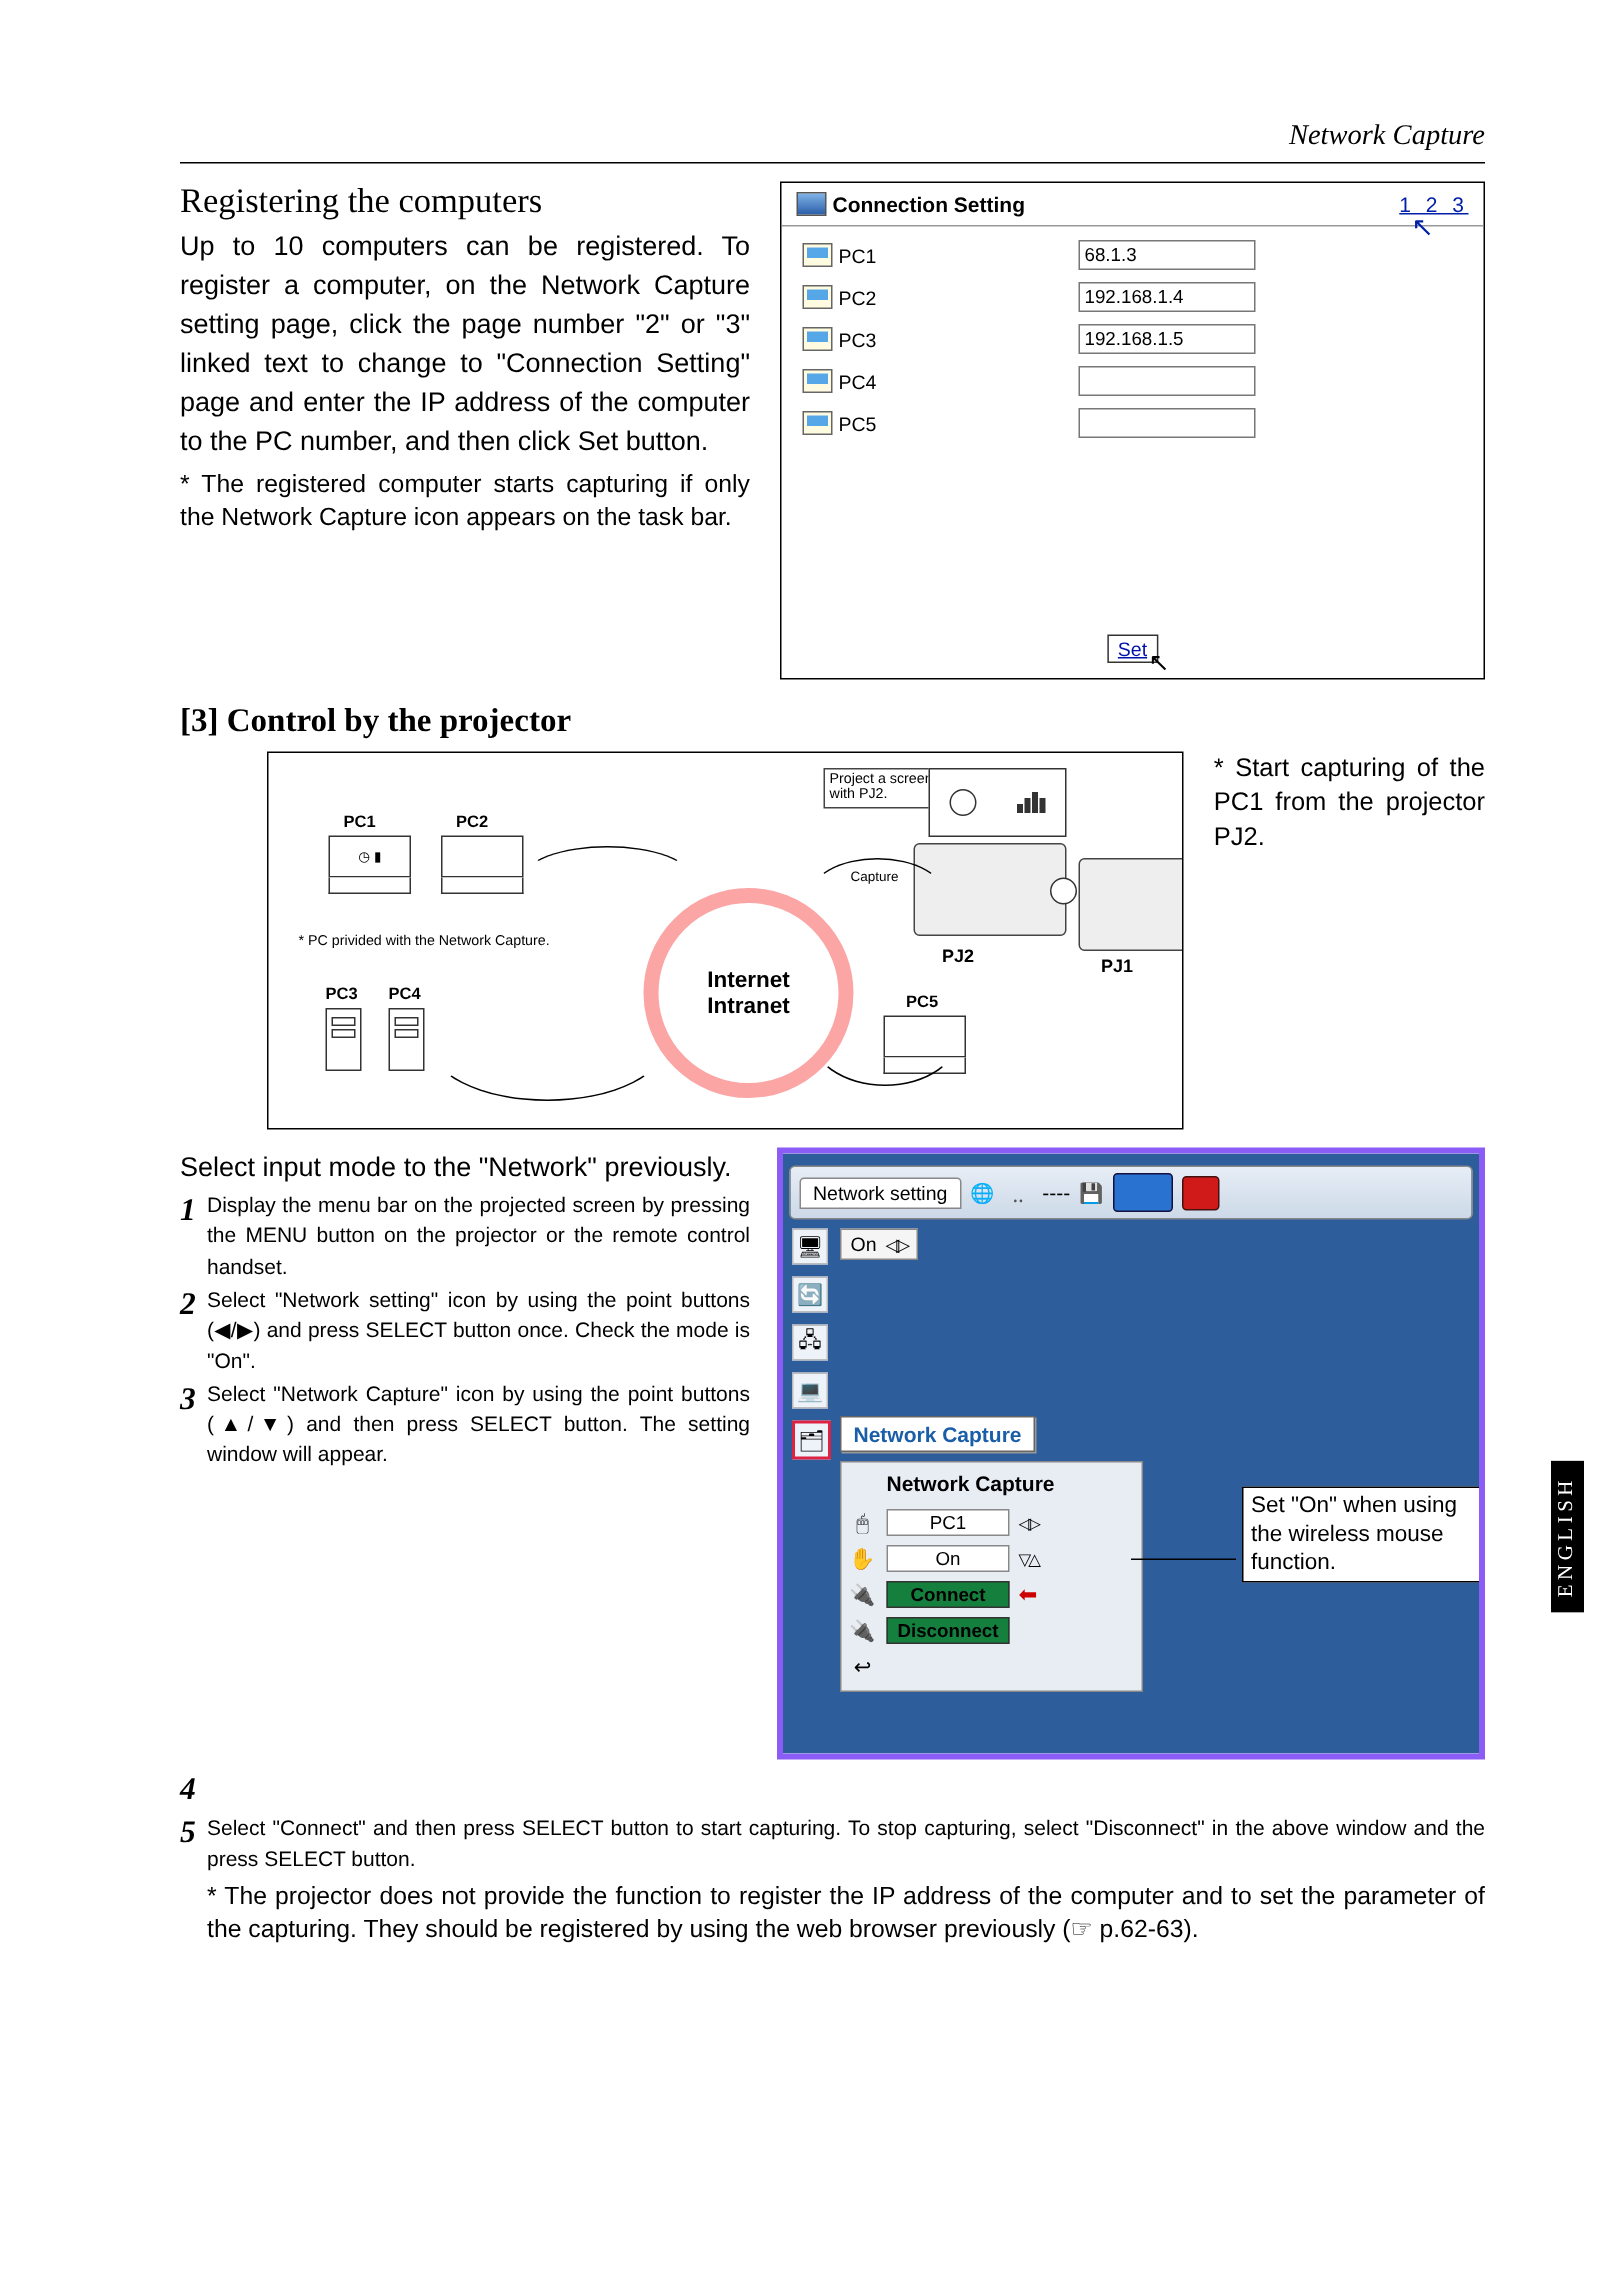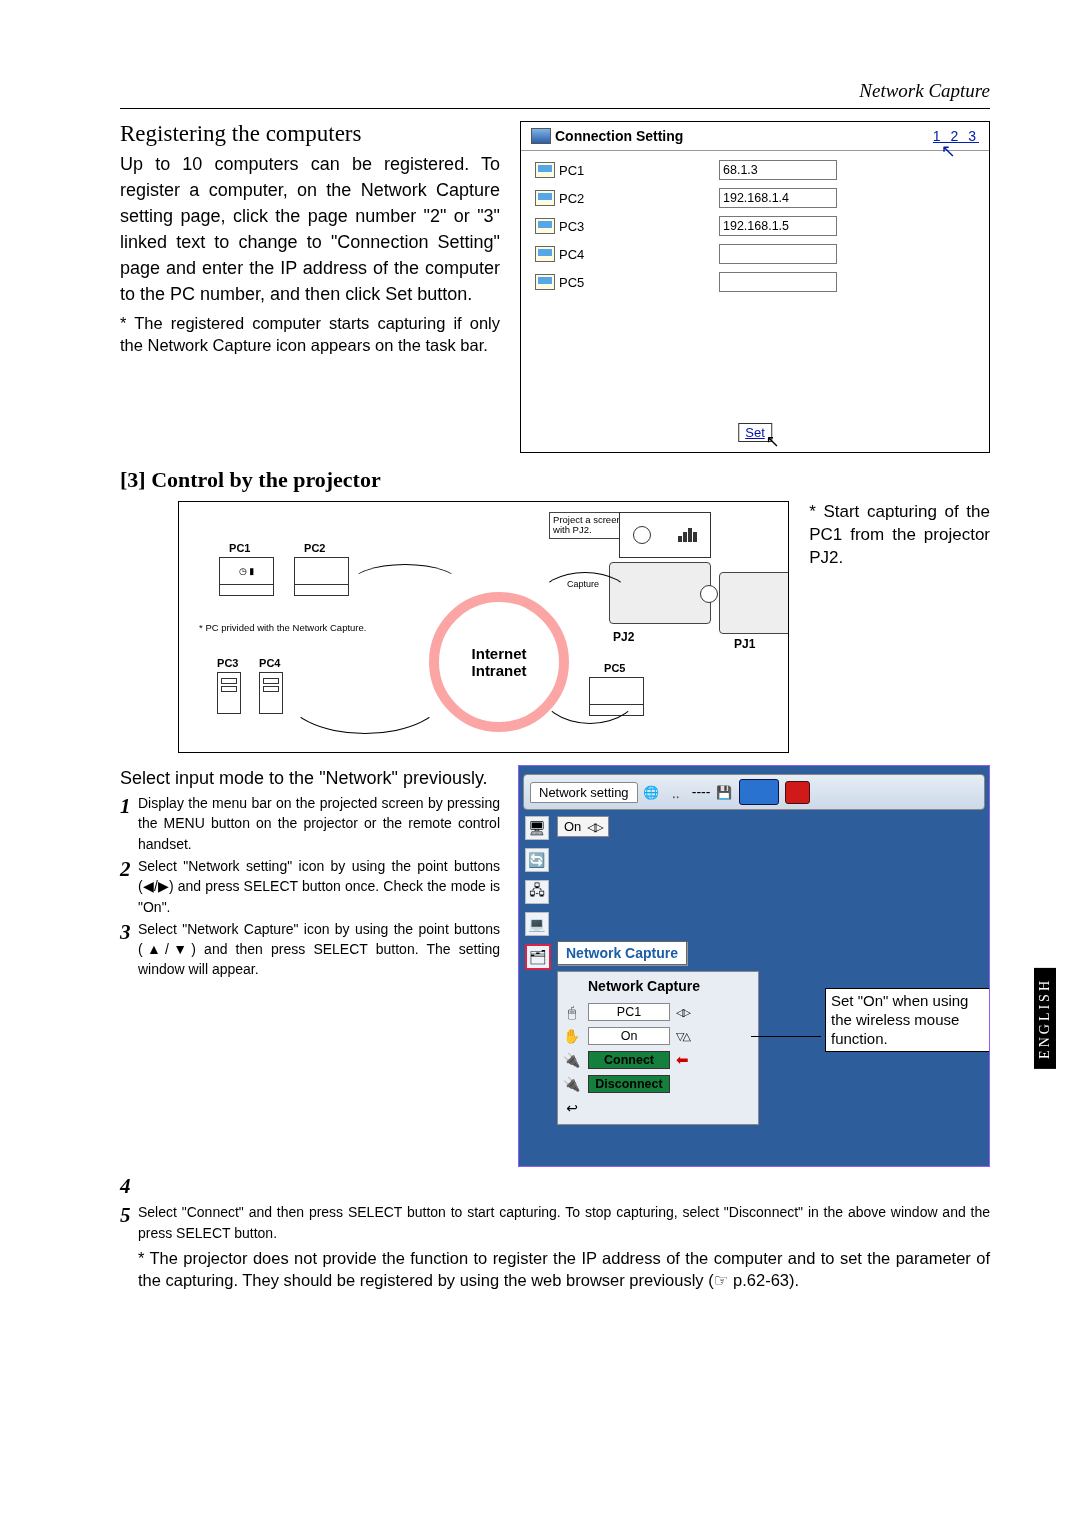--- a/index.html
+++ b/index.html
@@ -228,21 +228,21 @@
 
   
   .menu-row {
     display: flex; gap: 18px;
   }
   .menu-left {
     width: 380px;
   }
   .menu-shot {
     flex: 1;
-    border: 1px solid #8b5cf6;
+    border: 4px solid #8b5cf6;
     position: relative;
     height: 400px;
     overflow: hidden;
     font-size: 14px;
   }
   .menu-bg {
     position:absolute; inset:0;
     background: #2d5d9a;
   }
   .menu-tabbar {
@@ -426,21 +426,21 @@
             <i></i>
             <i></i>
             <i></i>
             <i></i>
           </span>
        </div>
        <div class="proj pj2">
           <span class="lens"></span>
         </div>
        <div class="proj pj1"></div>
-       <span class="pjlabel" style="left:434px;top:128px;">PJ2</span>
+       <span class="pjlabel" style="left:449px;top:128px;">PJ2</span>
        <span class="pjlabel" style="left:555px;top:135px;">PJ1</span>
 
        <div class="ring">
           <span style="white-space:pre-line;">Internet
 Intranet</span>
         </div>
        <span class="capture-label">Capture</span>
 
        <div class="laptop" style="left:40px;top:55px;">
           <div class="scr">

